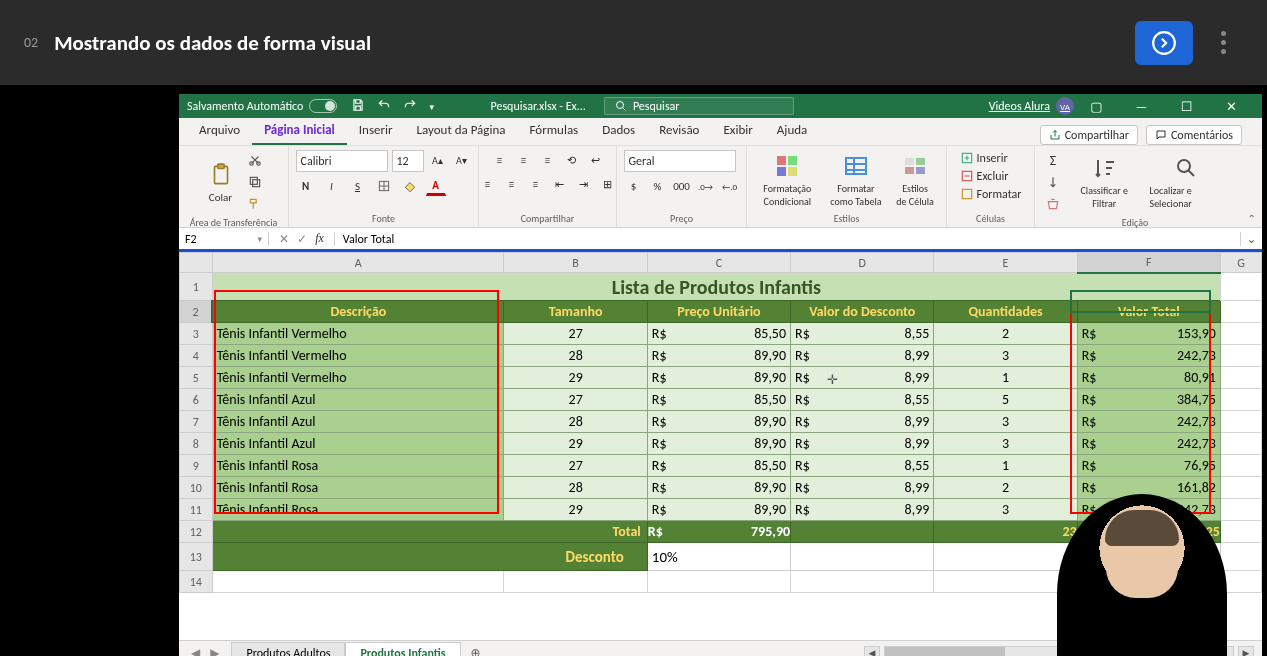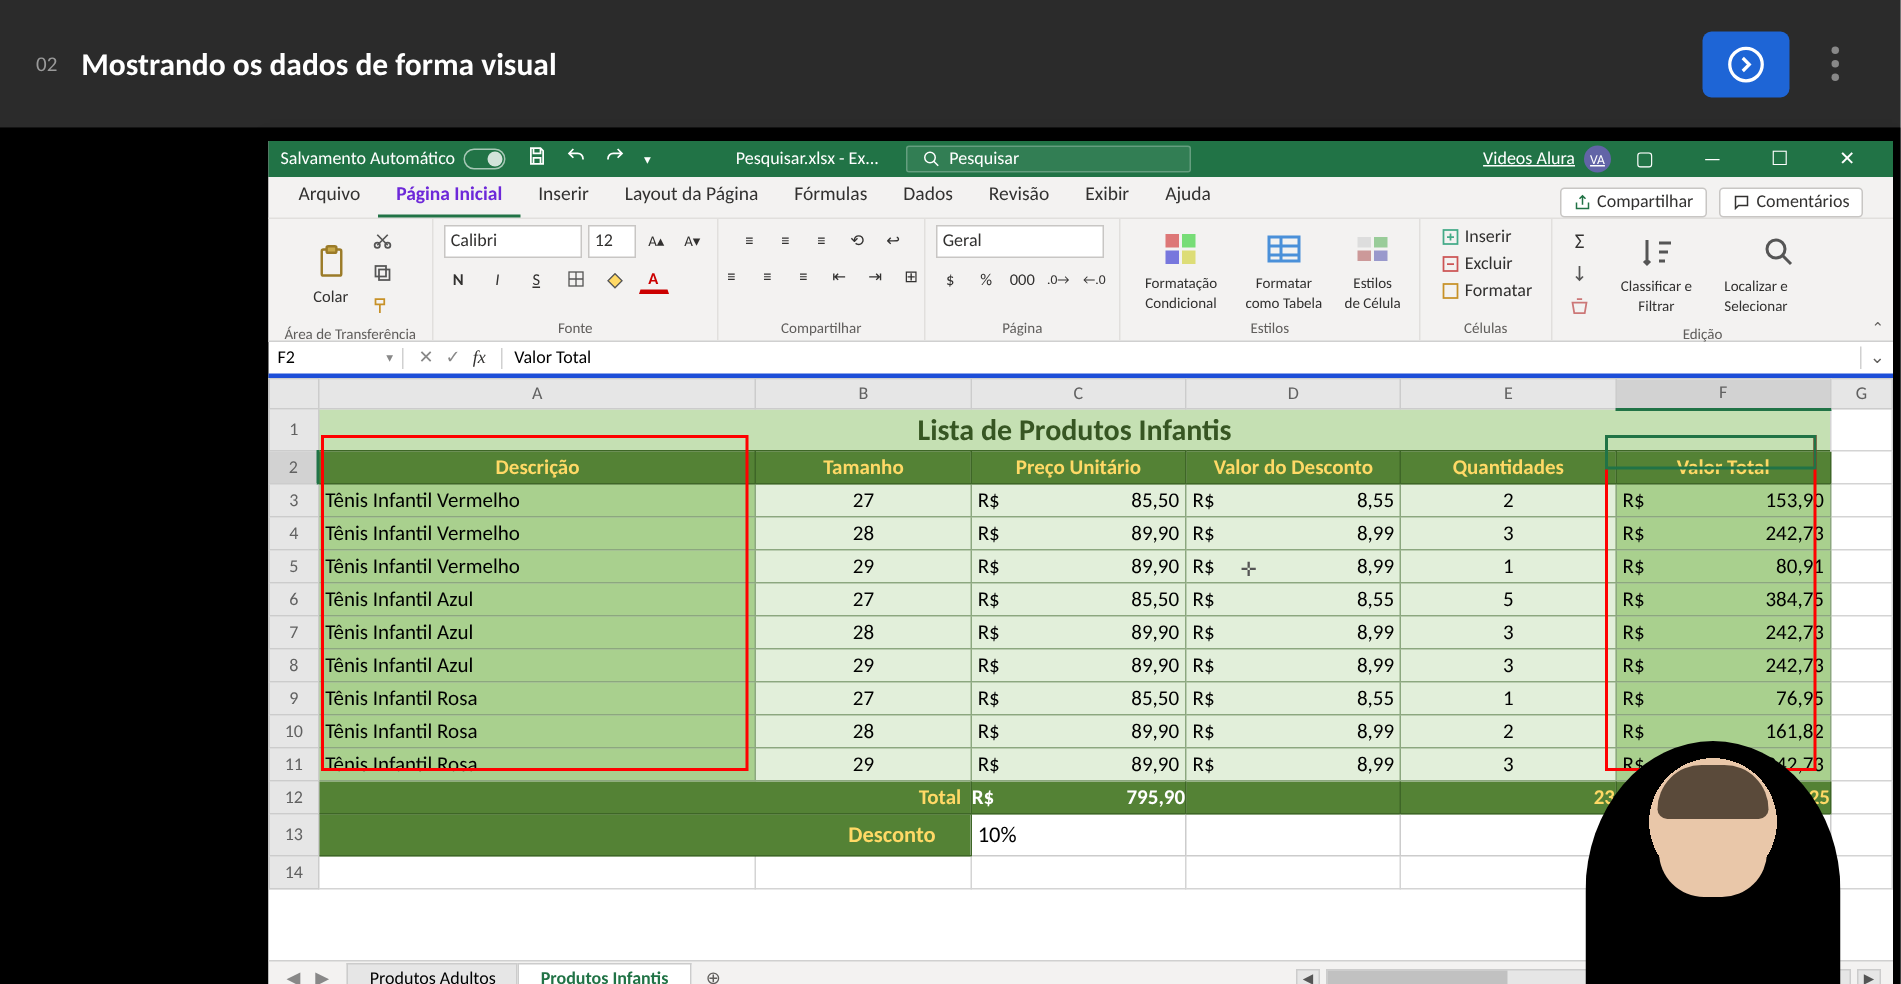--- a/index.html
+++ b/index.html
@@ -270,21 +270,21 @@
         <div class="gbody stackv" style="gap:4px;align-items:flex-start">
           <span class="field" style="width:112px">Geral</span>
           <div style="display:flex;gap:4px">
             <span class="ibtn">$</span>
             <span class="ibtn">%</span>
             <span class="ibtn">000</span>
             <span class="ibtn" style="font-size:9px">.0→</span>
             <span class="ibtn" style="font-size:9px">←.0</span>
           </div>
         </div>
-        <div class="glabel">Página</div>
+        <div class="glabel">Preço</div>
       </div>
 
       <div class="group" style="width:200px">
         <div class="gbody">
           <div class="bigbtn">
               <div class="ic">
                 <svg width="24" height="24">
                   <rect x="2" y="2" width="9" height="9" fill="#d77"></rect>
                   <rect x="13" y="2" width="9" height="9" fill="#7d7"></rect>
                   <rect x="2" y="13" width="9" height="9" fill="#77d"></rect>

